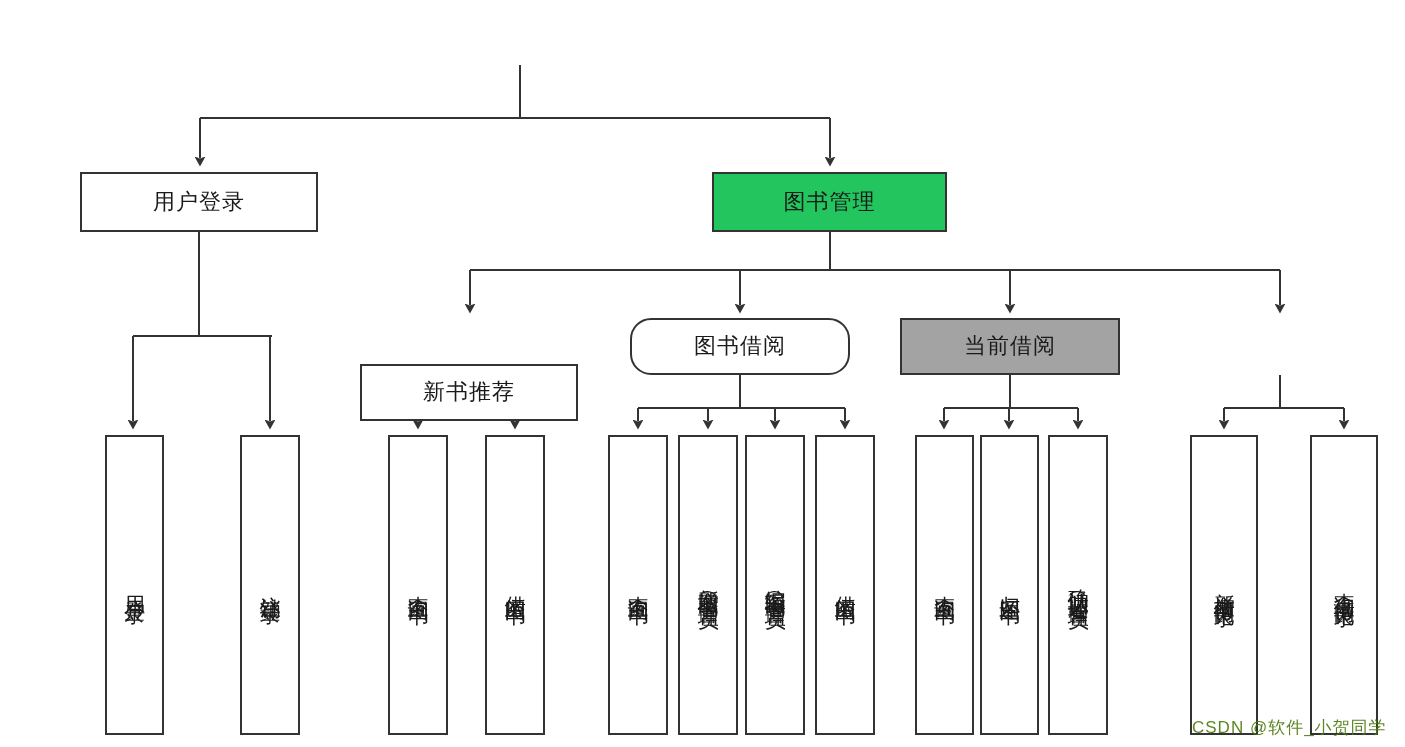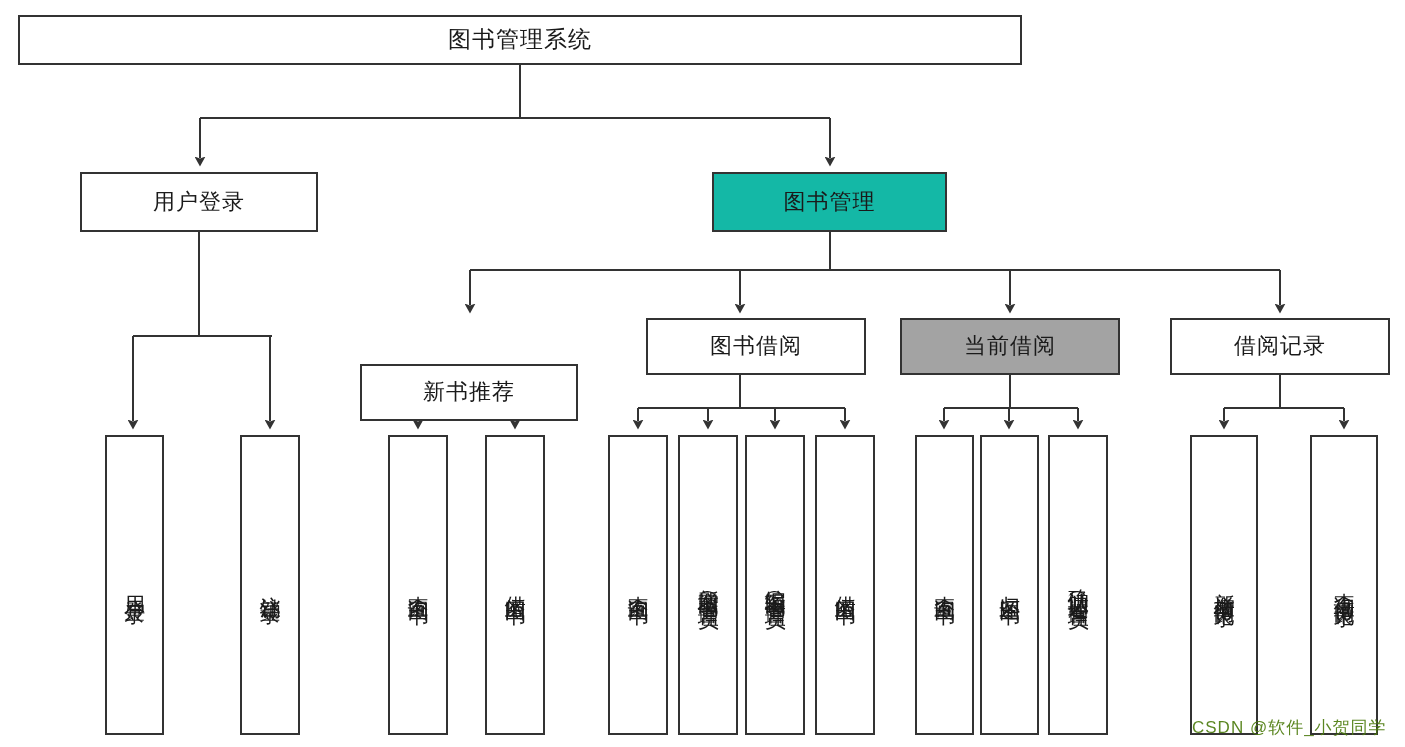--- a/index.html
+++ b/index.html
@@ -120,42 +120,36 @@
       <path d="M1009,408 L1009,421" marker-end="url(#arrow)"></path>
       <path d="M1078,408 L1078,421" marker-end="url(#arrow)"></path>
 
       <path d="M1280,375 L1280,408"></path>
       <path d="M1224,408 L1344,408"></path>
       <path d="M1224,408 L1224,421" marker-end="url(#arrow)"></path>
       <path d="M1344,408 L1344,421" marker-end="url(#arrow)"></path>
     </g>
   </svg>
 
-  <div class="node h-node title-node" style="left: 18px; top: 15px; width: 1004px; height: 50px; border-color: rgb(51, 51, 51); background: rgb(255, 255, 255); color: rgb(26, 26, 26);">
-    <span>图书管理系统</span>
-  </div>
 
   <div class="node h-node" style="left: 80px; top: 172px; width: 238px; height: 60px; border-color: rgb(51, 51, 51); background: rgb(255, 255, 255); color: rgb(26, 26, 26);">
     <span>用户登录</span>
   </div>
-  <div class="node h-node" style="left: 712px; top: 172px; width: 235px; height: 60px; border-color: rgb(51, 51, 51); background: #14b8a6; color: rgb(26, 26, 26);">
+  <div class="node h-node" style="left: 712px; top: 172px; width: 235px; height: 60px; border-color: rgb(51, 51, 51); background: #22c55e; color: rgb(26, 26, 26);">
     <span>图书管理</span>
   </div>
 
   <div class="node h-node" style="left: 360px; top: 318px; width: 218px; height: 57px; border-color: rgb(51, 51, 51); background: rgb(255, 255, 255); color: rgb(26, 26, 26); margin-top: 46px;">
     <span>新书推荐</span>
   </div>
-  <div class="node h-node" style="left: 646px; top: 318px; width: 220px; height: 57px; border-color: rgb(51, 51, 51); background: rgb(255, 255, 255); color: rgb(26, 26, 26);">
+  <div class="node h-node" style="left: 630px; top: 318px; width: 220px; height: 57px; border-color: rgb(51, 51, 51); background: rgb(255, 255, 255); color: rgb(26, 26, 26); border-radius: 21px;">
     <span>图书借阅</span>
   </div>
   <div class="node h-node" style="left: 900px; top: 318px; width: 220px; height: 57px; border-color: rgb(51, 51, 51); background: #a3a3a3; color: rgb(26, 26, 26);">
     <span>当前借阅</span>
-  </div>
-  <div class="node h-node" style="left: 1170px; top: 318px; width: 220px; height: 57px; border-color: rgb(51, 51, 51); background: rgb(255, 255, 255); color: rgb(26, 26, 26);">
-    <span>借阅记录</span>
   </div>
 
   <div class="node v-node" style="left: 105px; top: 435px; width: 59px; height: 300px; border-color: rgb(51, 51, 51); background: rgb(255, 255, 255); color: rgb(26, 26, 26);">
     <span class="vlabel">用户登录</span>
   </div>
   <div class="node v-node" style="left: 240px; top: 435px; width: 60px; height: 300px; border-color: rgb(51, 51, 51); background: rgb(255, 255, 255); color: rgb(26, 26, 26);">
     <span class="vlabel">注销登录</span>
   </div>
   <div class="node v-node" style="left: 388px; top: 435px; width: 60px; height: 300px; border-color: rgb(51, 51, 51); background: rgb(255, 255, 255); color: rgb(26, 26, 26);">
     <span class="vlabel">查询图书</span>

